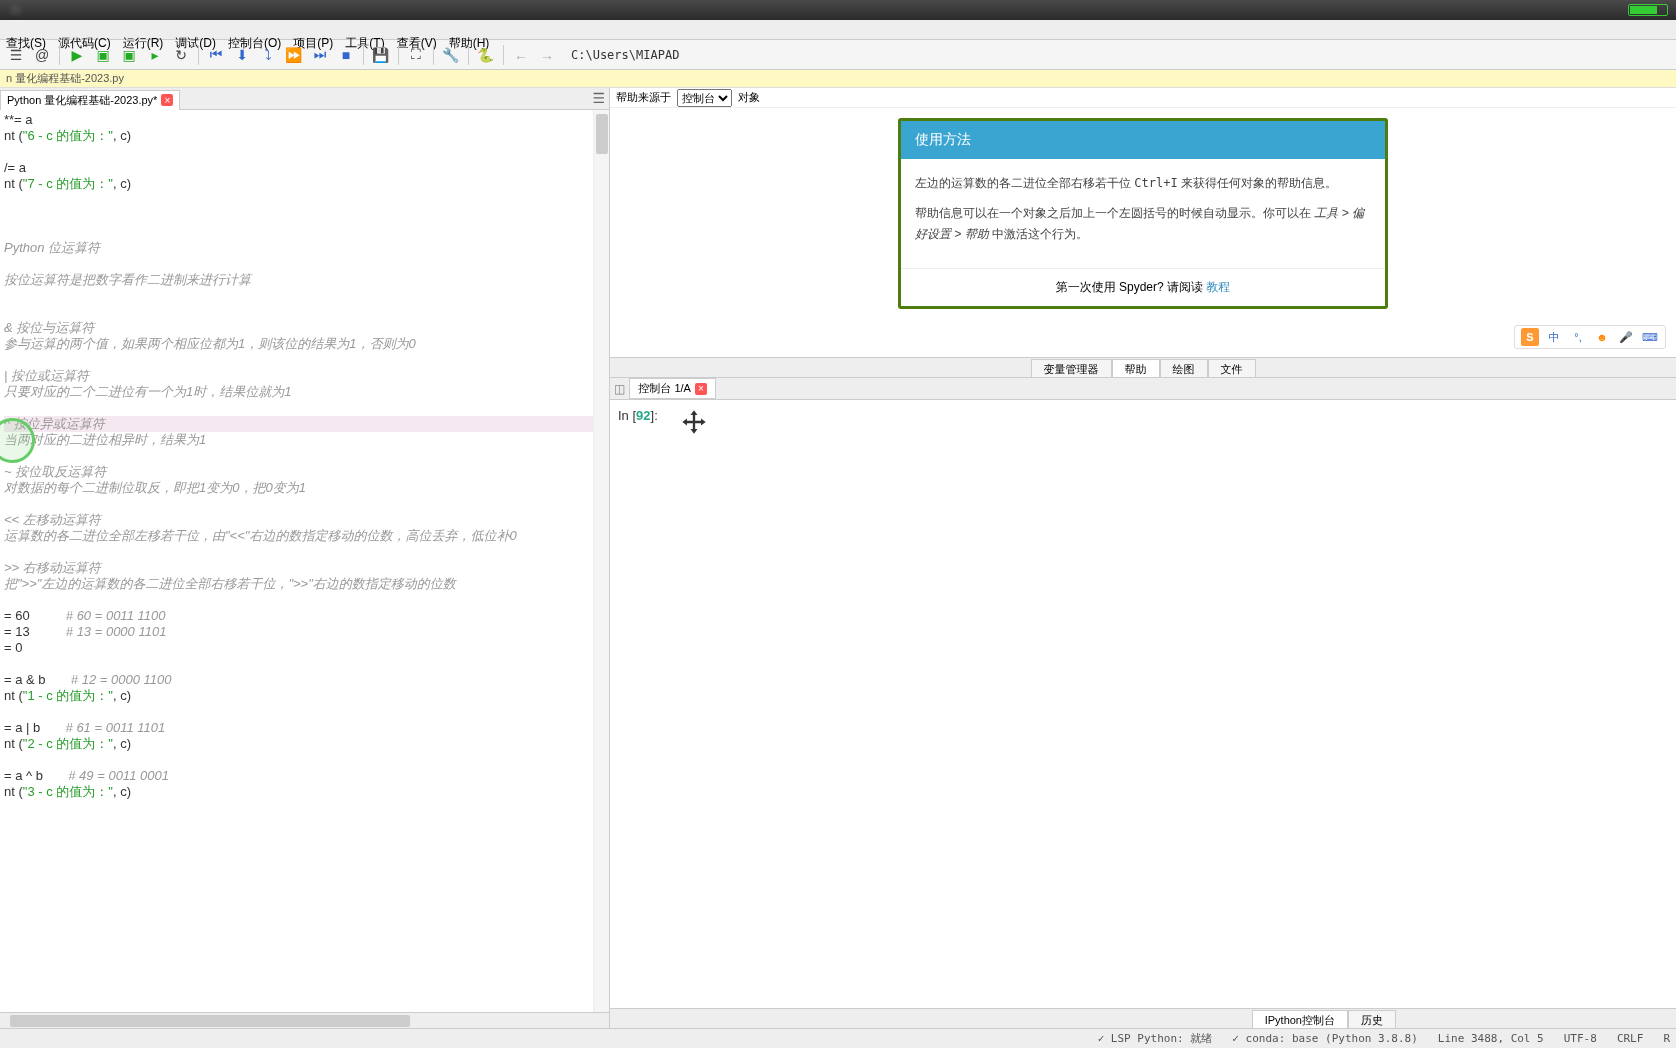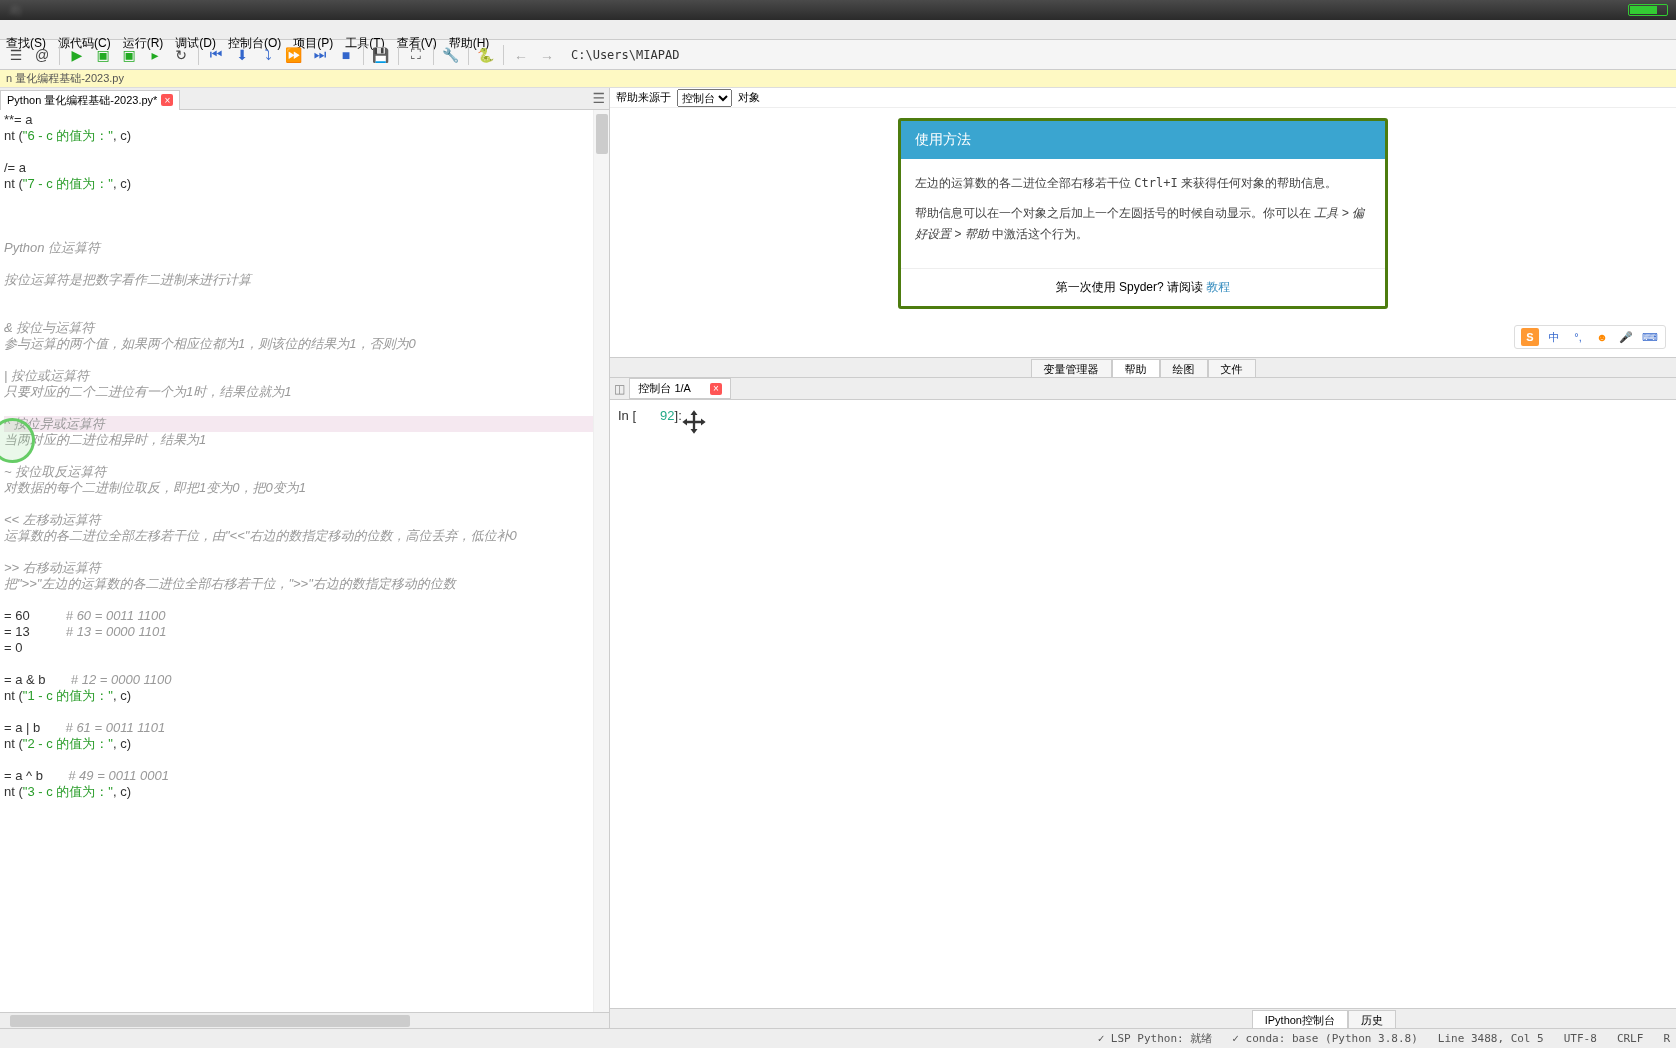--- a/index.html
+++ b/index.html
@@ -63,24 +63,24 @@
 .ime-float { position: absolute; right: 10px; bottom: 8px; display: flex; gap: 6px; align-items: center; background: #fff; border: 1px solid #ddd; padding: 2px 6px; border-radius: 3px; }
 .ime-icon { width: 18px; height: 18px; display: flex; align-items: center; justify-content: center; font-size: 11px; }
 .ime-s { background: #f93; color: #fff; border-radius: 2px; font-weight: bold; }
 
 .bottom-tabs-help { height: 20px; background: #eee; display: flex; justify-content: center; border-top: 1px solid #ccc; }
 .bottom-tab { padding: 2px 12px; border: 1px solid #ccc; background: #f5f5f5; font-size: 11px; cursor: pointer; border-bottom: none; margin-top: 1px; }
 .bottom-tab.active { background: #fff; }
 
 .console-pane { flex: 1; background: #fff; display: flex; flex-direction: column; }
 .console-tabs { height: 22px; background: #eee; border-bottom: 1px solid #ccc; display: flex; align-items: center; padding: 0 4px; gap: 4px; }
-.console-tab { padding: 2px 8px; background: #fff; border: 1px solid #ccc; display: flex; align-items: center; gap: 19px; font-size: 11px; }
+.console-tab { padding: 2px 8px; background: #fff; border: 1px solid #ccc; display: flex; align-items: center; gap: 4px; font-size: 11px; }
 .console-body { flex: 1; padding: 8px; font-family: Consolas, monospace; font-size: 13px; position: relative; }
 .console-prompt { color: #333; }
-.console-prompt .num { color: #2a8; font-weight: normal; padding-left: 24px; }
+.console-prompt .num { color: #2a8; font-weight: bold; }
 .move-cursor { position: absolute; left: 70px; top: 8px; font-size: 28px; color: #333; }
 
 .bottom-tabs-console { height: 20px; background: #eee; display: flex; justify-content: flex-end; border-top: 1px solid #ccc; padding-right: 280px; }
 
 .status-bar { height: 20px; background: #eee; border-top: 1px solid #ccc; display: flex; align-items: center; font-size: 11px; color: #555; padding: 0 6px; gap: 20px; justify-content: flex-end; position: absolute; bottom: 0; left: 0; right: 0; }
 .status-item { white-space: nowrap; font-family: Consolas, monospace; }
 </style>
 </head>
 <body>
 

